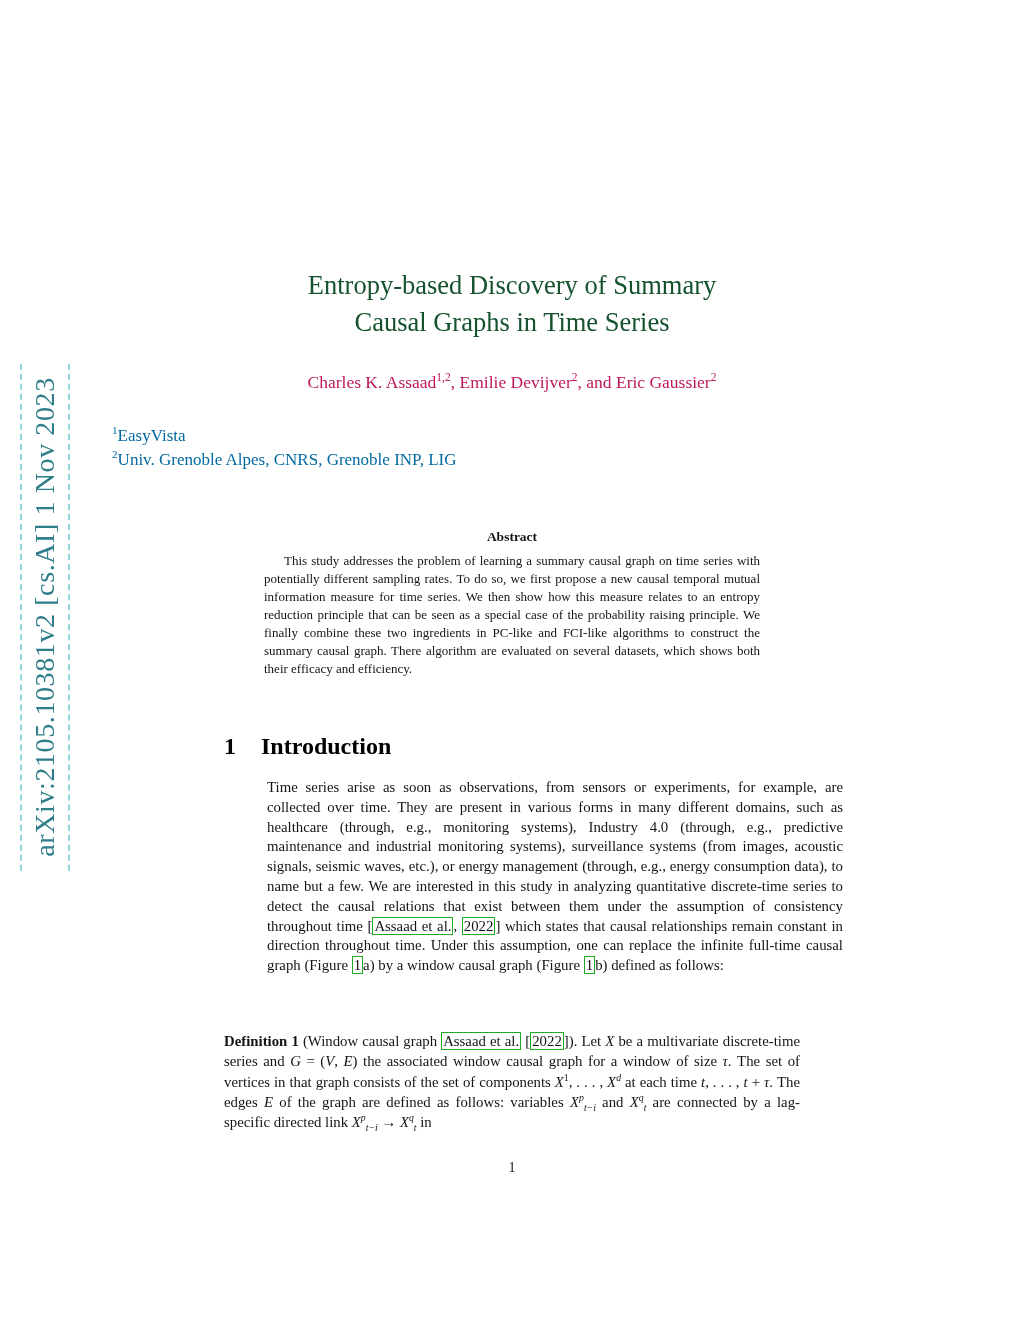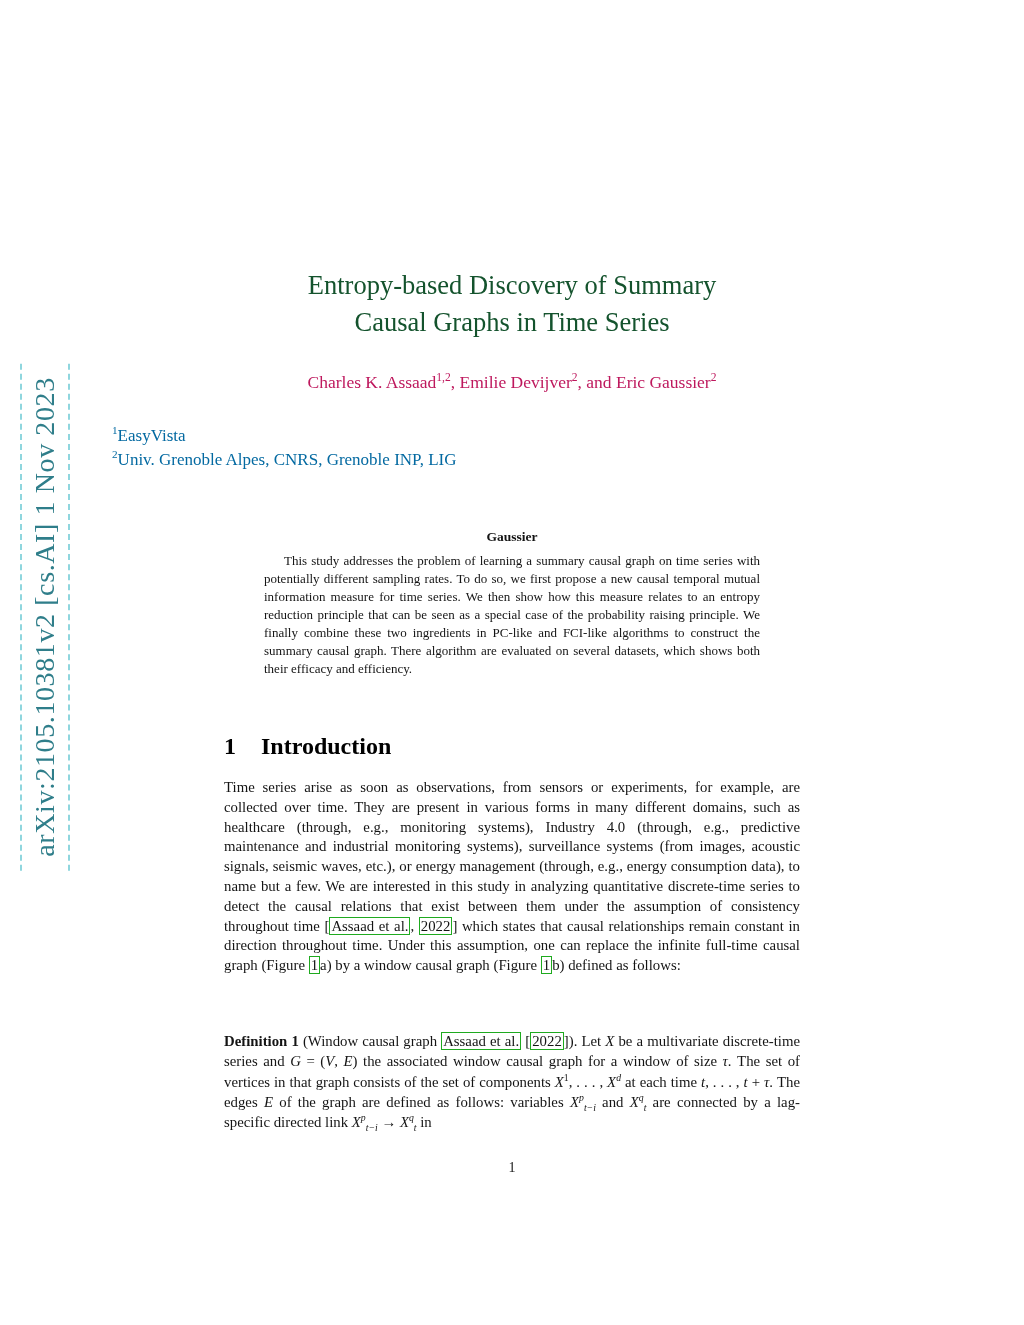--- a/index.html
+++ b/index.html
@@ -38,21 +38,21 @@
   }
   .section-head {
     position:absolute; top:733px; left:224px;
     font-size:24px; font-weight:bold; color:#000;
   }
   .section-head .num { display:inline-block; margin-right:19px; }
   .para {
     position:absolute; left:224px; width:576px;
     font-size:14.8px; line-height:19.8px; text-align:justify;
   }
-  .intro { top:778px; }
+  .intro { top:778px;margin-left:43px; }
   .definition { top:1031px; line-height:20.3px; }
   .page-num {
     position:absolute; top:1160px; left:0; width:1024px;
     text-align:center; font-size:14px;
   }
   
   .seg-cite, .seg-figref { border:1px solid #1faa1f; padding:0 1px; font-style:normal; }
   .definition .seg-cite { font-style:normal; }
   .seg-sup  { vertical-align:super; font-size:0.66em; line-height:0; }
   .seg-supi { vertical-align:super; font-size:0.66em; line-height:0; font-style:italic; }
@@ -74,21 +74,21 @@
     <div>Causal Graphs in Time Series</div>
   </div>
 
   <div class="authors"><span>Charles K. Assaad</span><span class="seg-sup">1,2</span><span>, Emilie Devijver</span><span class="seg-sup">2</span><span>, and Eric Gaussier</span><span class="seg-sup">2</span></div>
 
   <div class="affils">
     <div><span class="seg-sup">1</span><span>EasyVista</span></div>
     <div><span class="seg-sup">2</span><span>Univ. Grenoble Alpes, CNRS, Grenoble INP, LIG</span></div>
   </div>
 
-  <div class="abstract-head">Gaussier</div>
+  <div class="abstract-head">Abstract</div>
 
   <div class="abstract-body">This study addresses the problem of learning a summary causal graph on time series with potentially different sampling rates. To do so, we first propose a new causal temporal mutual information measure for time series. We then show how this measure relates to an entropy reduction principle that can be seen as a special case of the probability raising principle. We finally combine these two ingredients in PC-like and FCI-like algorithms to construct the summary causal graph. There algorithm are evaluated on several datasets, which shows both their efficacy and efficiency.</div>
 
   <div class="section-head">
     <span class="num">1</span>
     <span>Introduction</span>
   </div>
 
   <div class="para intro"><span>Time series arise as soon as observations, from sensors or experiments, for example, are collected over time.  They are present in various forms in many different domains, such as healthcare (through, e.g., monitoring systems), Industry 4.0 (through, e.g., predictive maintenance and industrial monitoring systems), surveillance systems (from images, acoustic signals, seismic waves, etc.), or energy management (through, e.g., energy consumption data), to name but a few.  We are interested in this study in analyzing quantitative discrete-time series to detect the causal relations that exist between them under the assumption of consistency throughout time [</span><span class="seg-cite">Assaad et al.</span><span>, </span><span class="seg-cite">2022</span><span>] which states that causal relationships remain constant in direction throughout time. Under this assumption, one can replace the infinite full-time causal graph (Figure </span><span class="seg-figref">1</span><span>a) by a window causal graph (Figure </span><span class="seg-figref">1</span><span>b) defined as follows:</span></div>
 

